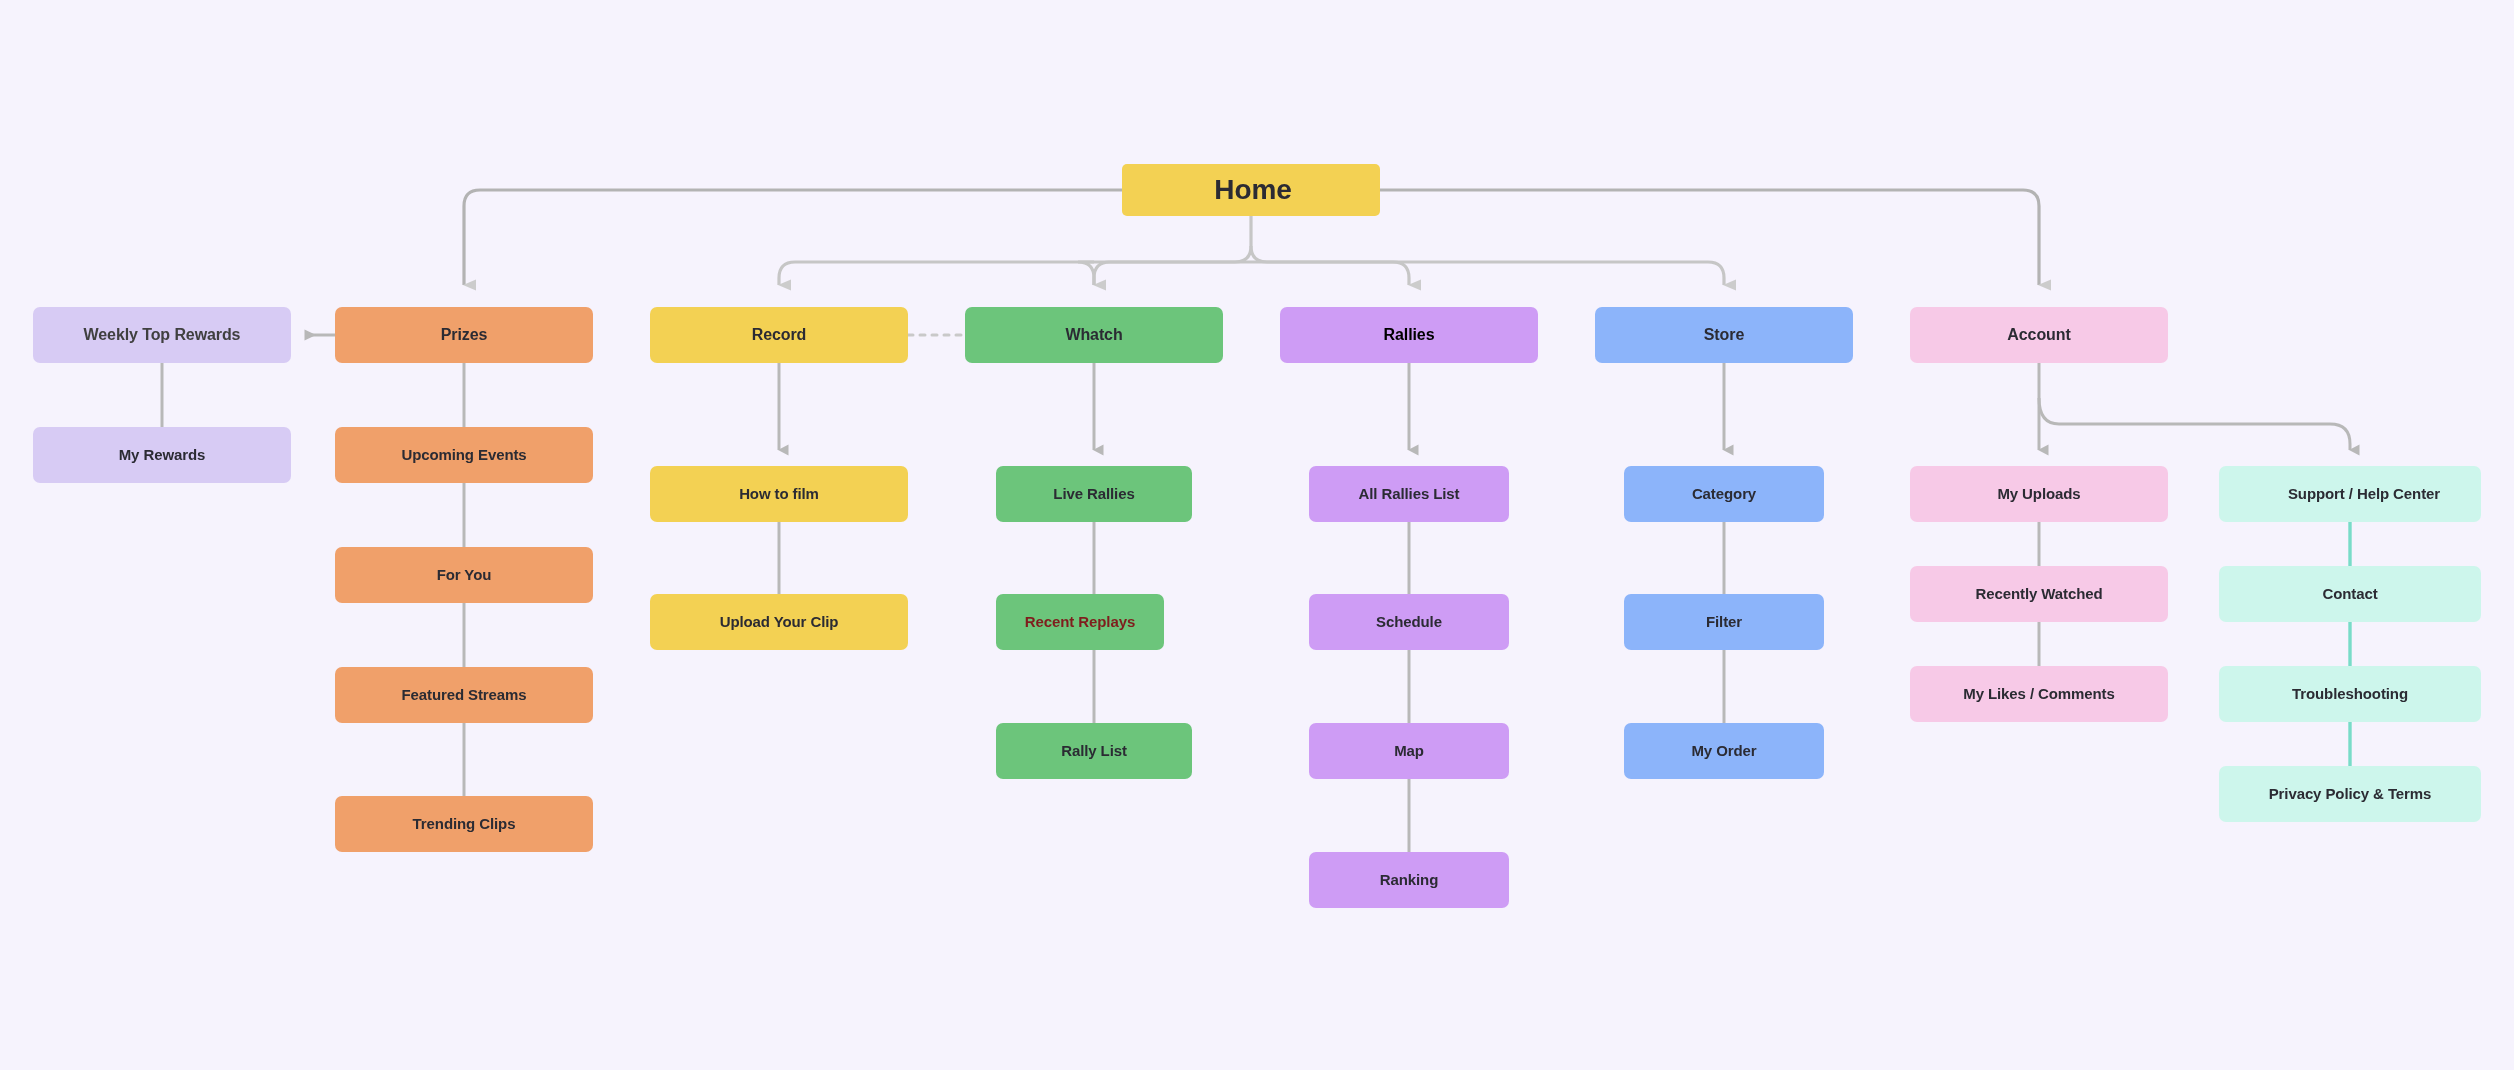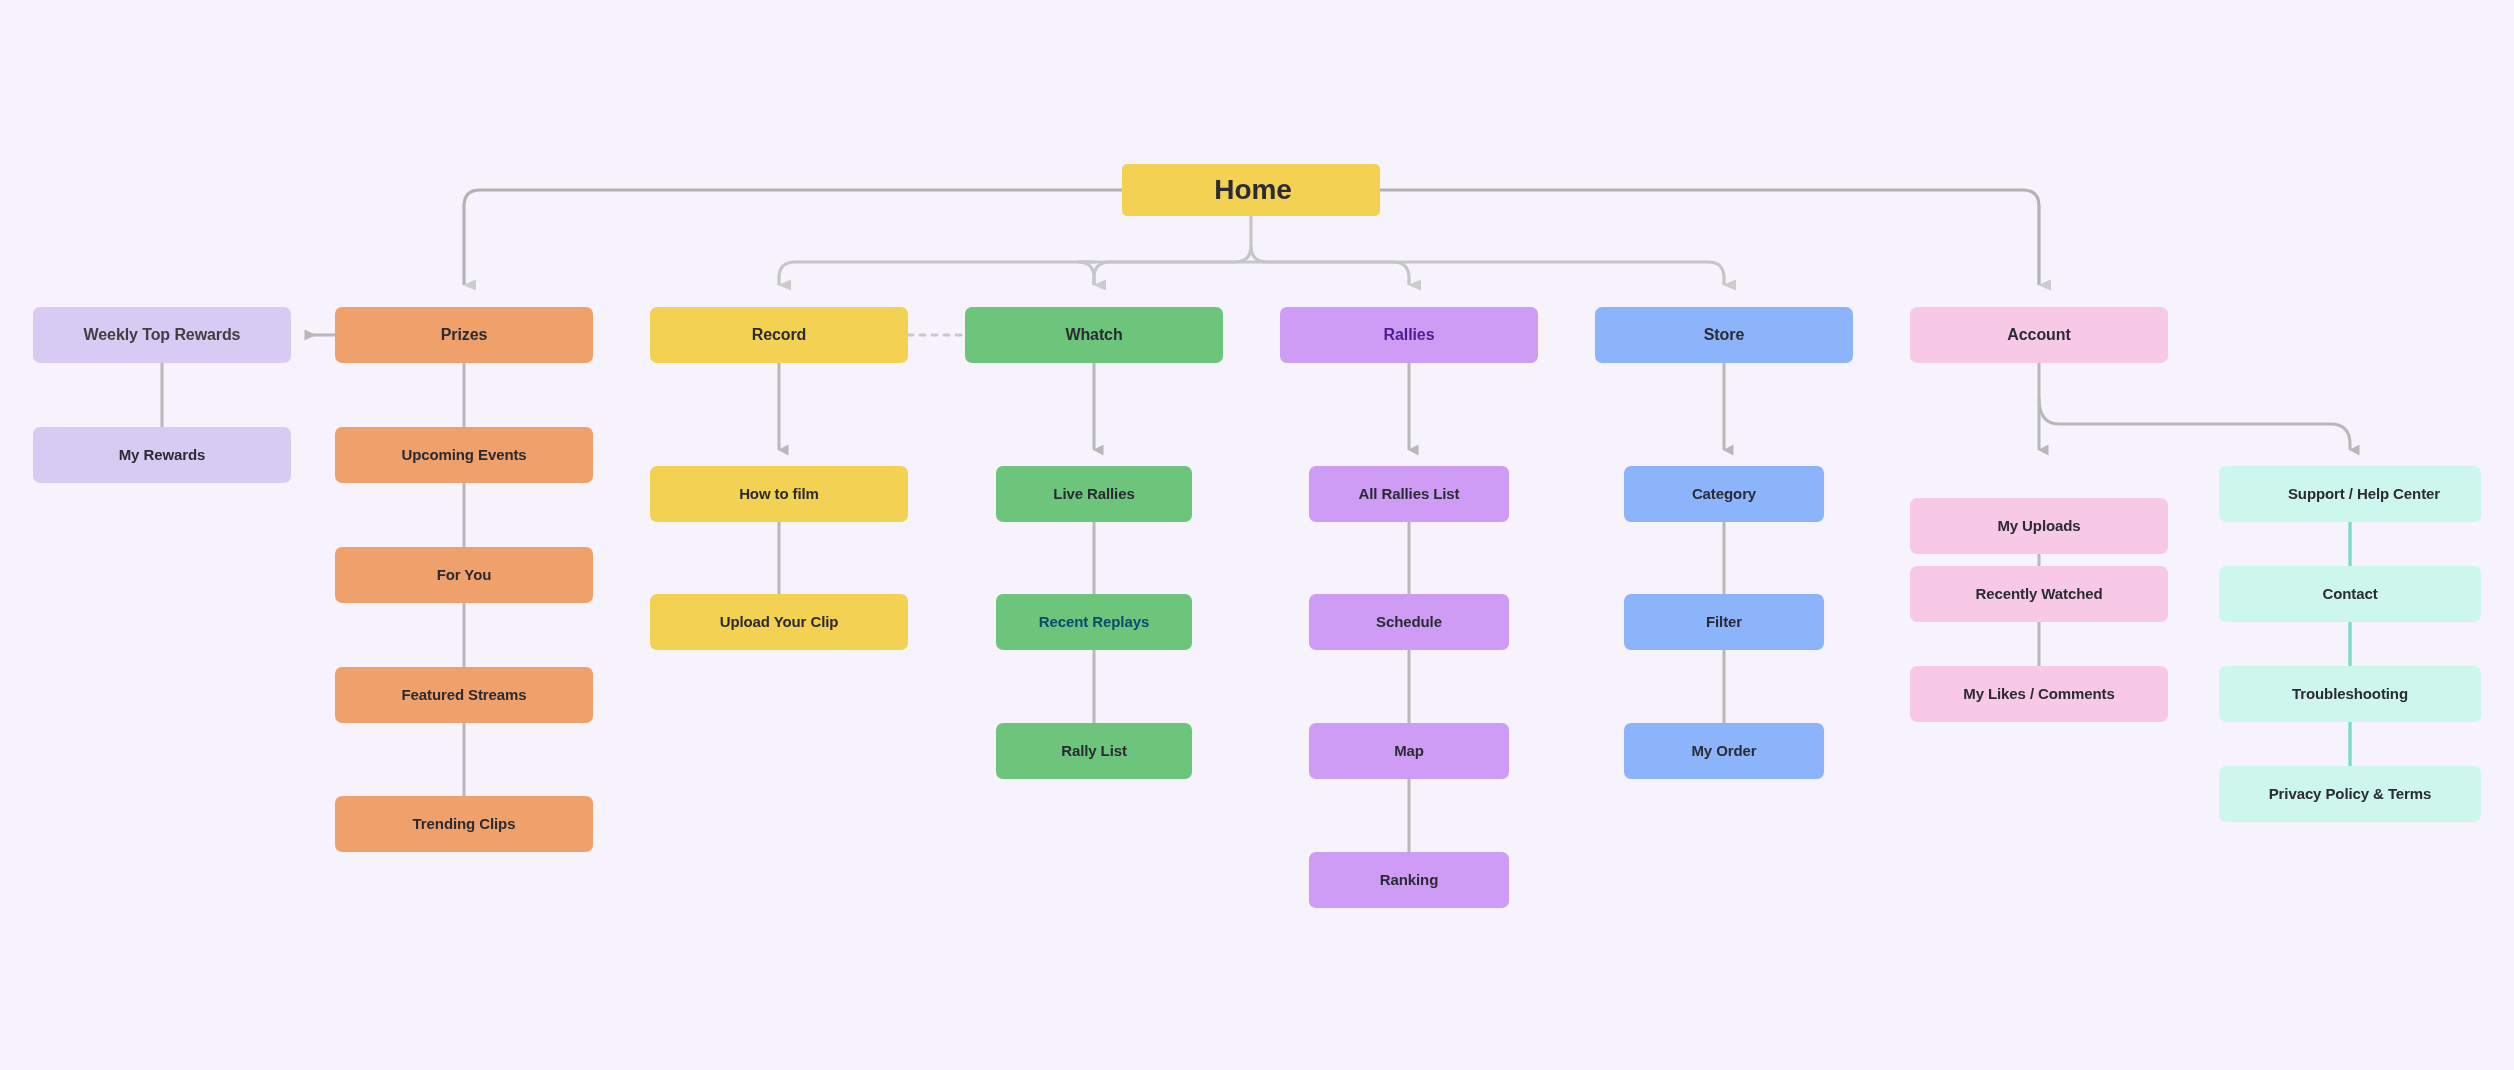--- a/index.html
+++ b/index.html
@@ -165,27 +165,27 @@
     </div>
     <div class="node node-l2" style="left: 650px; top: 594px; width: 258px; height: 56px; background: rgb(243, 209, 83); color: rgb(43, 43, 51);">
       <span>Upload Your Clip</span>
     </div>
     <div class="node node-l1" style="left: 965px; top: 307px; width: 258px; height: 56px; background: rgb(108, 197, 123); color: rgb(43, 43, 51);">
       <span>Whatch</span>
     </div>
     <div class="node node-l2" style="left: 996px; top: 466px; width: 196px; height: 56px; background: rgb(108, 197, 123); color: rgb(43, 43, 51);">
       <span>Live Rallies</span>
     </div>
-    <div class="node node-l2" style="left: 996px; top: 594px; width: 196px; height: 56px; background: rgb(108, 197, 123); color: #0c4a6e;">
+    <div class="node node-l2" style="left: 996px; top: 594px; width: 168px; height: 56px; background: rgb(108, 197, 123); color: #7f1d1d;">
       <span>Recent Replays</span>
     </div>
     <div class="node node-l2" style="left: 996px; top: 723px; width: 196px; height: 56px; background: rgb(108, 197, 123); color: rgb(43, 43, 51);">
       <span>Rally List</span>
     </div>
-    <div class="node node-l1" style="left: 1280px; top: 307px; width: 258px; height: 56px; background: rgb(206, 156, 245); color: #4c1d95; justify-content: center;">
+    <div class="node node-l1" style="left: 1280px; top: 307px; width: 258px; height: 56px; background: rgb(206, 156, 245); color: #000000; justify-content: center;">
       <span>Rallies</span>
     </div>
     <div class="node node-l2" style="left: 1309px; top: 466px; width: 200px; height: 56px; background: rgb(206, 156, 245); color: rgb(43, 43, 51);">
       <span>All Rallies List</span>
     </div>
     <div class="node node-l2" style="left: 1309px; top: 594px; width: 200px; height: 56px; background: rgb(206, 156, 245); color: rgb(43, 43, 51);">
       <span>Schedule</span>
     </div>
     <div class="node node-l2" style="left: 1309px; top: 723px; width: 200px; height: 56px; background: rgb(206, 156, 245); color: rgb(43, 43, 51);">
       <span>Map</span>
@@ -201,21 +201,21 @@
     </div>
     <div class="node node-l2" style="left: 1624px; top: 594px; width: 200px; height: 56px; background: rgb(140, 180, 250); color: rgb(43, 43, 51);">
       <span>Filter</span>
     </div>
     <div class="node node-l2" style="left: 1624px; top: 723px; width: 200px; height: 56px; background: rgb(140, 180, 250); color: rgb(43, 43, 51);">
       <span>My Order</span>
     </div>
     <div class="node node-l1" style="left: 1910px; top: 307px; width: 258px; height: 56px; background: rgb(247, 201, 231); color: rgb(43, 43, 51);">
       <span>Account</span>
     </div>
-    <div class="node node-l2" style="left: 1910px; top: 466px; width: 258px; height: 56px; background: rgb(247, 201, 231); color: rgb(43, 43, 51); margin-top: 32px;">
+    <div class="node node-l2" style="left: 1910px; top: 466px; width: 258px; height: 56px; background: rgb(247, 201, 231); color: rgb(43, 43, 51);">
       <span>My Uploads</span>
     </div>
     <div class="node node-l2" style="left: 1910px; top: 566px; width: 258px; height: 56px; background: rgb(247, 201, 231); color: rgb(43, 43, 51);">
       <span>Recently Watched</span>
     </div>
     <div class="node node-l2" style="left: 1910px; top: 666px; width: 258px; height: 56px; background: rgb(247, 201, 231); color: rgb(43, 43, 51);">
       <span>My Likes / Comments</span>
     </div>
     <div class="node node-l2" style="left: 2219px; top: 466px; width: 262px; height: 56px; background: rgb(205, 246, 236); color: rgb(43, 43, 51); padding-left: 36px;">
       <span>Support / Help Center</span>

